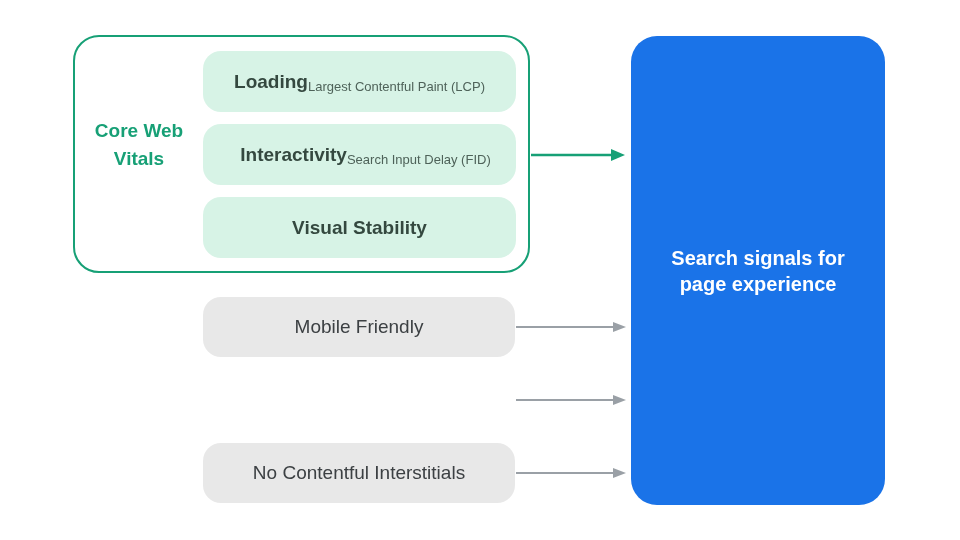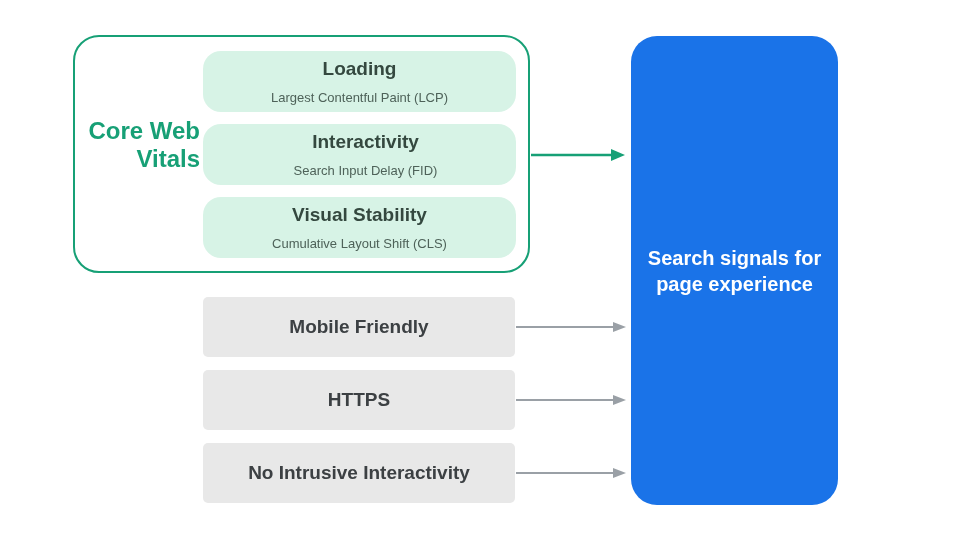--- a/index.html
+++ b/index.html
@@ -30,34 +30,34 @@
     position: absolute;
     left: 73px; top: 35px;
     width: 457px; height: 238px;
     border: 2px solid var(--green);
     border-radius: 26px;
   }
   .cwv-label {
     position: absolute;
     left: 78px; top: 117px;
     width: 122px;
-    text-align: right;
-    font-size: 24px;
+    text-align: center;
+    font-size: 19px;
     font-weight: bold;
     line-height: 28px;
     color: var(--green);
   }
   .vital-box {
     position: absolute;
     left: 203px;
     width: 313px; height: 61px;
     background: var(--green-light);
     border-radius: 18px;
     display: flex;
-    flex-direction: column;
+    flex-direction: row;
     align-items: center;
     justify-content: center;
   }
   .vital-box.pos-0 { top: 51px; }
   .vital-box.pos-1 { top: 124px; padding-left: 12px; }
   .vital-box.pos-2 { top: 197px; }
   .vital-title {
     font-size: 19px;
     font-weight: bold;
     line-height: 23px;
@@ -67,35 +67,35 @@
     font-size: 13px;
     line-height: 16px;
     margin-top: 10px;
     color: var(--green-subtitle);
   }
   .signal-box {
     position: absolute;
     left: 203px;
     width: 312px; height: 60px;
     background: var(--gray-box);
-    border-radius: 5px;
+    border-radius: 18px;
     display: flex;
     align-items: center;
     justify-content: center;
     font-size: 19px;
-    font-weight: bold;
+    font-weight: normal;
     color: var(--gray-text);
   }
   .signal-box.pos-0 { top: 297px; }
   .signal-box.pos-1 { top: 370px; }
   .signal-box.pos-2 { top: 443px; }
   .result-box {
     position: absolute;
     left: 631px; top: 36px;
-    width: 207px; height: 469px;
+    width: 254px; height: 469px;
     background: var(--blue);
     border-radius: 26px;
     display: flex;
     align-items: center;
     justify-content: center;
   }
   .result-label {
     width: 175px;
     text-align: center;
     font-size: 20px;
@@ -124,28 +124,26 @@
     <div class="vital-subtitle">Largest Contentful Paint (LCP)</div>
   </div>
 
   <div class="vital-box pos-1">
     <div class="vital-title">Interactivity</div>
     <div class="vital-subtitle">Search Input Delay (FID)</div>
   </div>
 
   <div class="vital-box pos-2">
     <div class="vital-title">Visual Stability</div>
-    <div class="vital-subtitle">Cumulative Layout Shift (CLS)</div>
   </div>
 
   <div class="signal-box pos-0">Mobile Friendly</div>
 
-  <div class="signal-box pos-1">HTTPS</div>
 
-  <div class="signal-box pos-2">No Intrusive Interactivity</div>
+  <div class="signal-box pos-2">No Contentful Interstitials</div>
 
   <div class="result-box">
     <div class="result-label">Search signals for page experience</div>
   </div>
 
   <svg class="arrows" viewBox="0 0 960 540" xmlns="http://www.w3.org/2000/svg">
     <g>
       <line x1="531" y1="155" x2="612" y2="155" style="stroke:var(--green);stroke-width:2.4"></line>
       <polygon points="611,149 625,155 611,161" style="fill:var(--green)"></polygon>
     </g>

